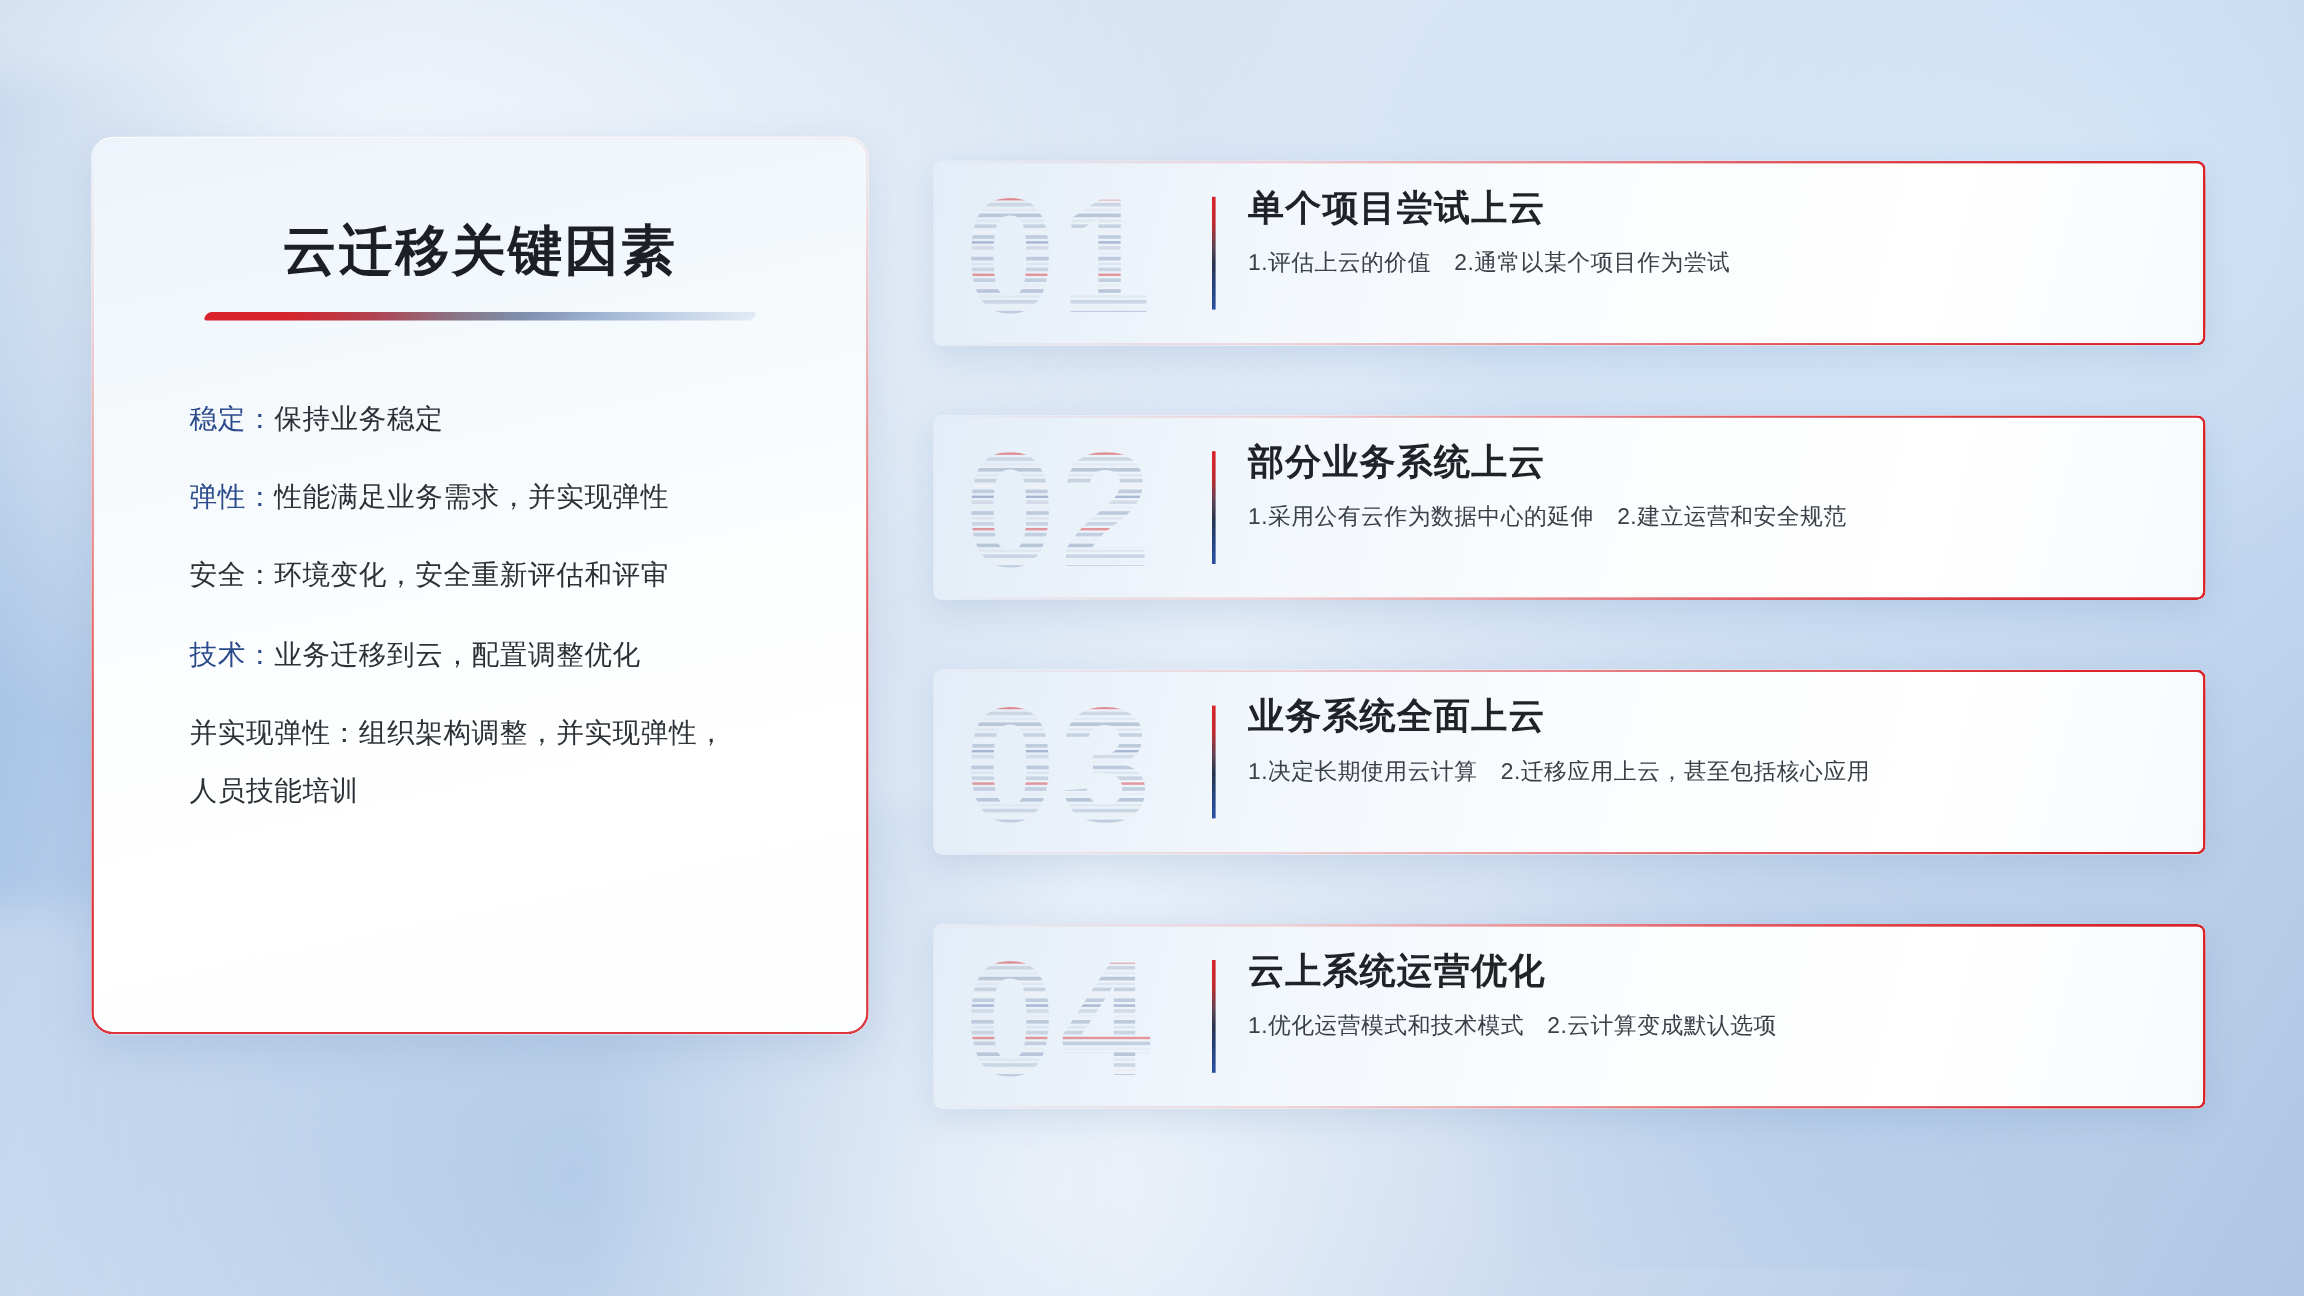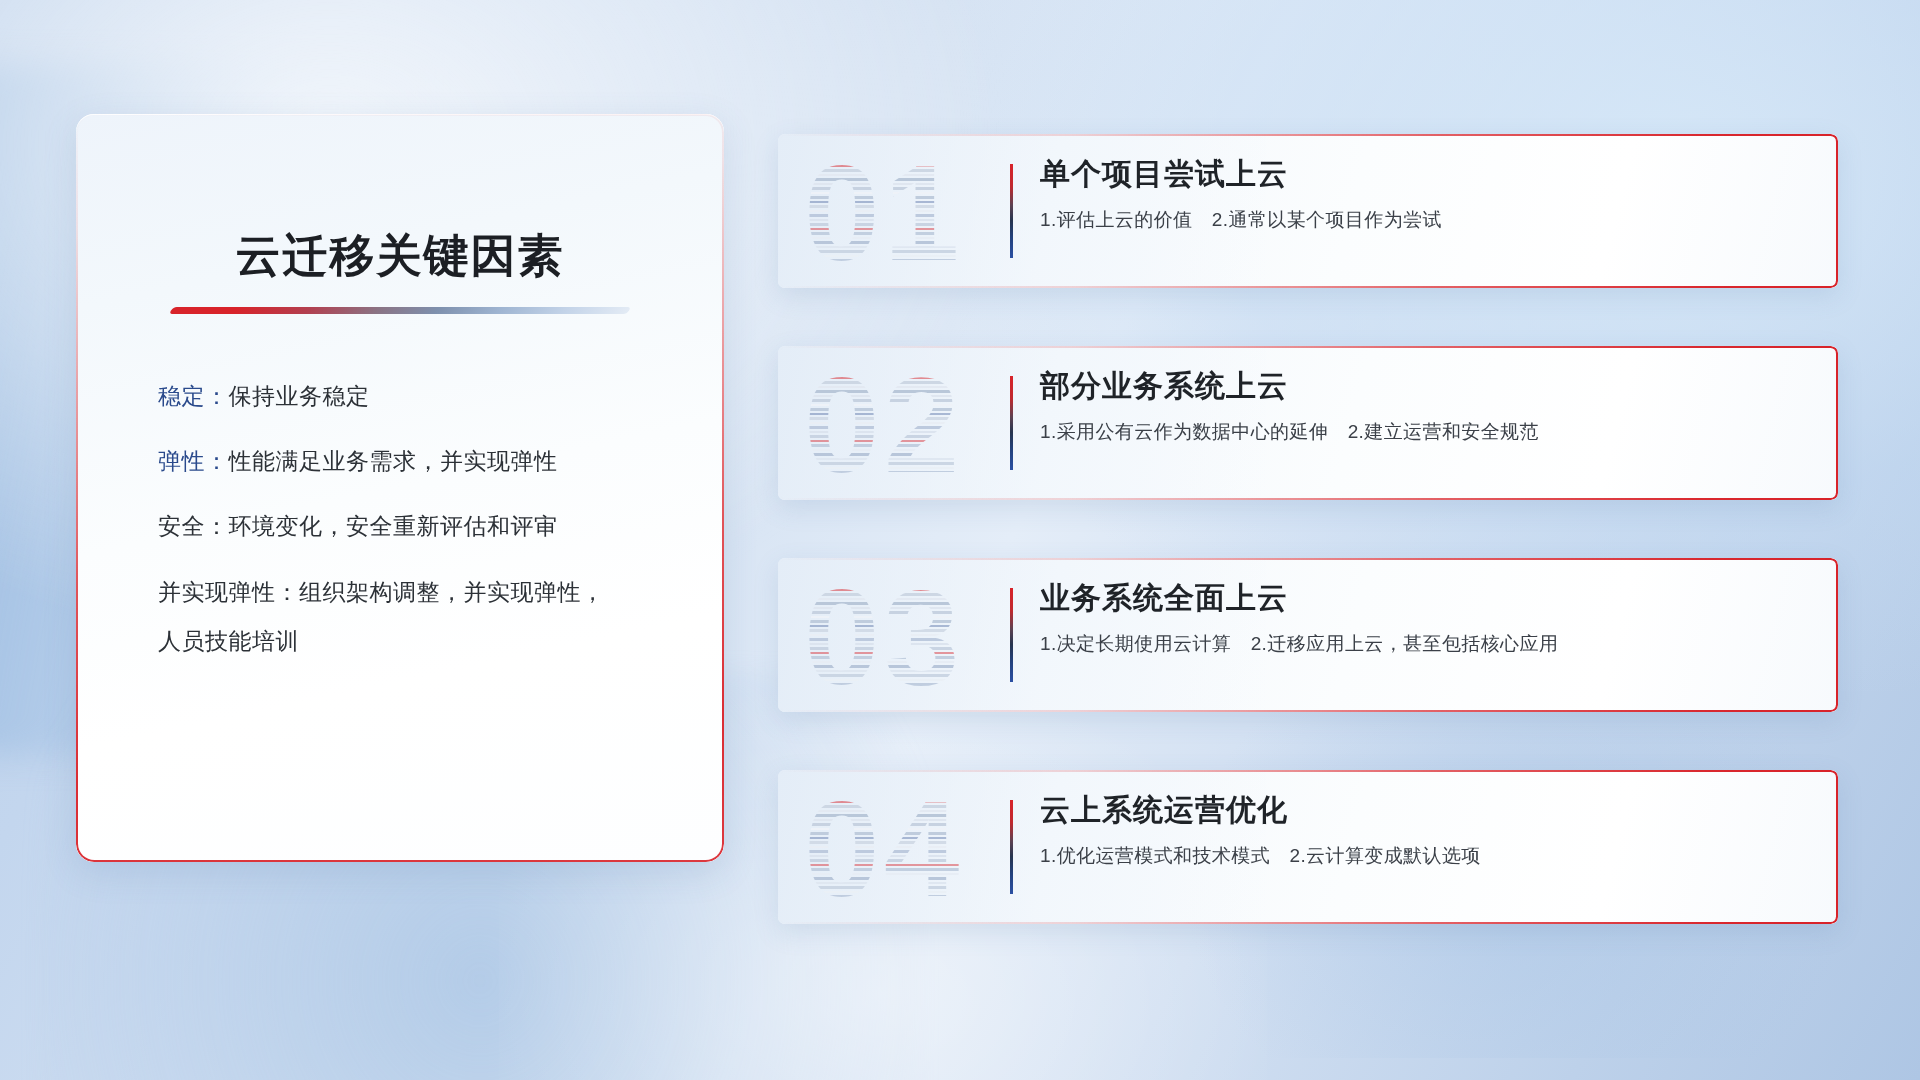--- a/index.html
+++ b/index.html
@@ -59,21 +59,21 @@
     background:linear-gradient(174deg,
         rgba(216,35,42,0) 0%,
         rgba(216,35,42,.10) 14%,
         rgba(216,35,42,.42) 34%,
         rgba(216,35,42,.78) 58%,
         rgba(216,35,42,.95) 82%,
         rgba(216,35,42,.9) 100%);
     -webkit-mask:linear-gradient(#000 0 0) content-box, linear-gradient(#000 0 0);
     -webkit-mask-composite:xor; mask-composite:exclude;
   }
-  #panel-inner { position:relative; z-index:2; padding:60px 56px 0 56px;margin-top:47px; }
+  #panel-inner { position:relative; z-index:2; padding:60px 56px 0 56px; }
 
   #panel-title {
     font-size:45px; font-weight:bold; color:#1c1f24;
     letter-spacing:2px; text-align:center; line-height:1.1;
     margin-top:10px;
   }
   #title-rule {
     margin:26px auto 0 auto; width:458px; height:7px;
     border-radius:4px;
     background:linear-gradient(90deg,#d8232a 0%, #d8232a 14%, #b24050 30%, #8a7384 45%, #7e90ad 58%, #9fb5d2 72%, #c3d3e8 86%, #e3ebf5 100%);
@@ -168,20 +168,23 @@
       </p>
 
       <p class="factor-row">
         <span class="factor-label">弹性：</span><span>性能满足业务需求，并实现弹性</span>
       </p>
 
       <p class="factor-row">
         <span class="factor-label plain">安全：</span><span>环境变化，安全重新评估和评审</span>
       </p>
 
+      <p class="factor-row">
+        <span class="factor-label">技术：</span><span>业务迁移到云，配置调整优化</span>
+      </p>
 
       <p class="factor-row">
         <span class="factor-label plain">并实现弹性：</span><span>组织架构调整，并实现弹性，</span>
       </p>
 
       <p class="factor-row cont">
         <span>人员技能培训</span>
       </p>
 
     </div>

